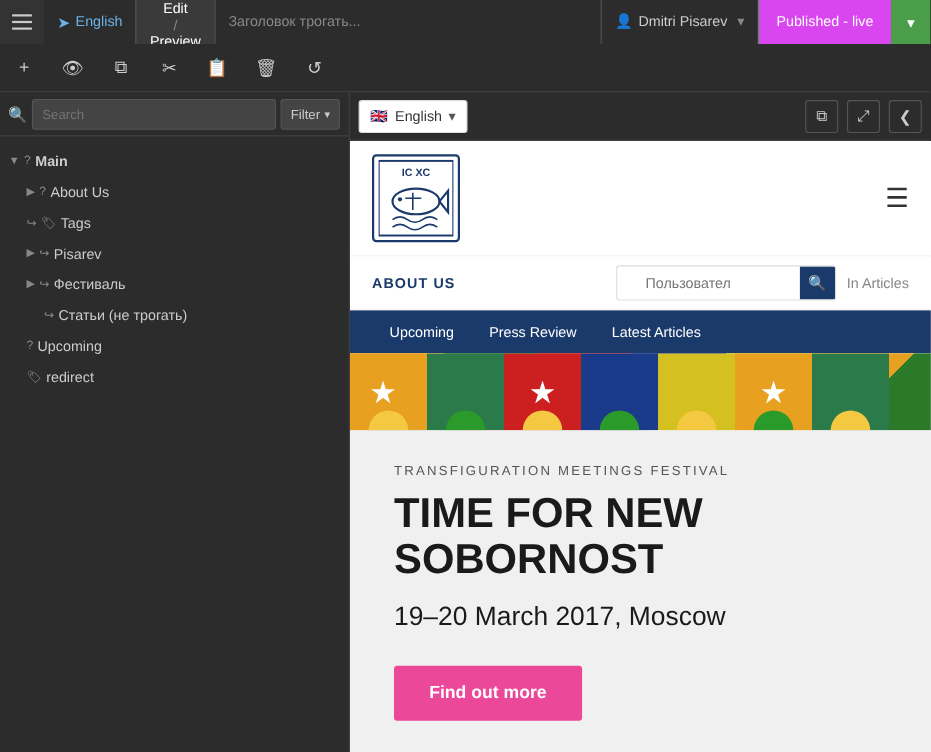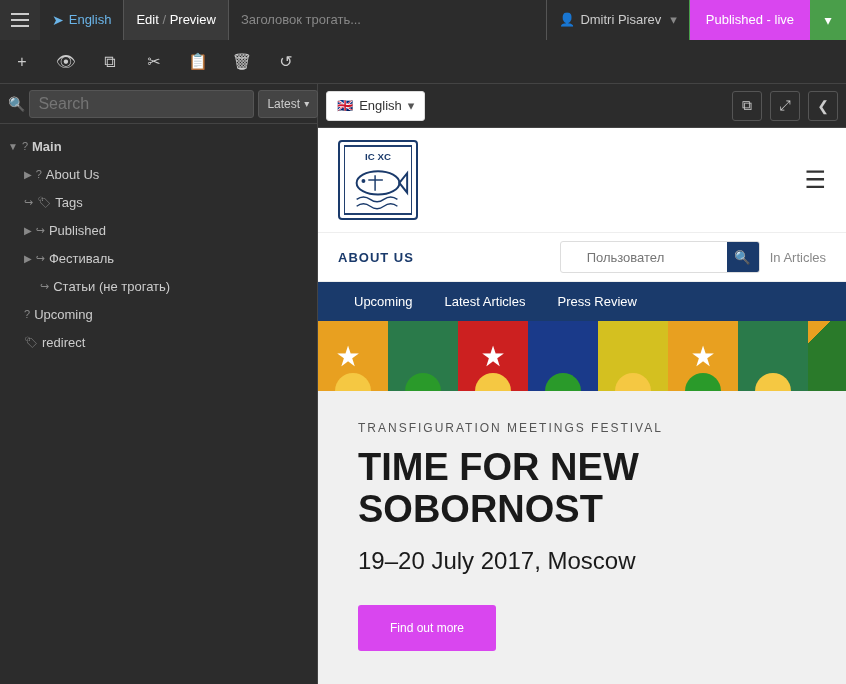--- a/index.html
+++ b/index.html
@@ -15,21 +15,21 @@
     }
     .hamburger-icon { display: flex; flex-direction: column; gap: 4px; }
     .hamburger-icon span { display: block; width: 18px; height: 2px; background: #ccc; }
     .navigate-btn {
       display: flex; align-items: center; gap: 5px; padding: 0 12px; height: 40px;
       background: #2c2c2c; border: none; cursor: pointer; color: #6ab4e8; font-size: 13px;
     }
     .navigate-icon { color: #6ab4e8; font-size: 14px; }
     .edit-preview-btn {
       display: flex; align-items: center; padding: 0 12px; height: 40px;
-      background: #3a3a3a; border: none; cursor: pointer; color: #fff; font-size: 13px; border-left: 1px solid #555;
+      background: #3a3a3a; border: none; cursor: pointer; color: #fff; font-size: 13px; border-left: 1px solid #555; flex-direction: column;
     }
     .edit-slash { color: #888; }
     .material-title {
       flex: 1; padding: 0 12px; height: 40px; display: flex; align-items: center;
       background: #2c2c2c; color: #888; font-size: 13px; border-left: 1px solid #555;
     }
     .user-btn {
       display: flex; align-items: center; gap: 5px; padding: 0 12px; height: 40px;
       background: #2c2c2c; border: none; cursor: pointer; color: #ccc; font-size: 13px; border-left: 1px solid #555;
     }
@@ -58,21 +58,21 @@
     
     .sidebar {
       width: 318px; height: 100%; background: #2c2c2c; border-right: 1px solid #444;
       display: flex; flex-direction: column; flex-shrink: 0;
     }
     .search-bar {
       display: flex; align-items: center; height: 40px; border-bottom: 1px solid #444; padding: 0 8px; gap: 4px;
     }
     .search-input {
       flex: 1; height: 28px; background: #444; border: 1px solid #555; color: #ccc;
-      padding: 0 8px; font-size: 16px; border-radius: 3px;
+      padding: 0 8px; font-size: 12px; border-radius: 3px;
     }
     .filter-btn {
       display: flex; align-items: center; gap: 4px; padding: 0 8px; height: 28px;
       background: #444; border: 1px solid #555; cursor: pointer; color: #ccc; font-size: 12px; border-radius: 3px;
     }
     .filter-arrow { font-size: 10px; }
 
     
     .tree { padding: 8px 0; flex: 1; overflow-y: auto; }
     .tree-item {
@@ -147,22 +147,22 @@
       padding: 12px 16px; color: #fff; font-size: 13px; cursor: pointer; text-decoration: none;
     }
 
     
     .hero-section { background: #f5f5f5; }
     .hero-content { padding: 30px 40px 40px; background: #f0f0f0; }
     .hero-festival-label { font-size: 12px; color: #555; letter-spacing: 2px; text-transform: uppercase; margin-bottom: 12px; }
     .hero-title { font-size: 38px; font-weight: 900; color: #1a1a1a; line-height: 1.1; margin-bottom: 16px; text-transform: uppercase; }
     .hero-date { font-size: 24px; color: #1a1a1a; margin-bottom: 30px; font-weight: 400; }
     .find-out-btn {
-      background: #d946ef; color: #fff; border: none; padding: 16px 32px;
-      font-size: 12px; cursor: pointer; border-radius: 3px;
+      background: #ec4899; color: #fff; border: none; padding: 16px 32px;
+      font-size: 16px; cursor: pointer; border-radius: 3px; font-weight: bold;
     }
   </style>
 </head>
 <body>
 
 <div class="top-bar">
   <button class="hamburger-btn">
     <div class="hamburger-icon">
       <span></span>
         <span></span>
@@ -219,21 +219,21 @@
 </div>
 
 <div class="main-area">
 
   <div class="sidebar">
 
     <div class="search-bar">
       <span style="color:#888; font-size:14px;">🔍</span>
       <input class="search-input" type="text" placeholder="Search" style="">
       <button class="filter-btn">
-        <span>Latest</span>
+        <span>Filter</span>
         <span class="filter-arrow">▾</span>
       </button>
     </div>
 
     <div class="tree">
 
       <div class="tree-item">
         <span class="tree-toggle">▼</span>
         <span class="q-icon">?</span>
         <span style="font-weight:bold;">Main</span>
@@ -247,21 +247,21 @@
 
       <div class="tree-item tree-indent-1">
         <span class="arrow-icon">↪</span>
         <span class="tag-icon">🏷</span>
         <span>Tags</span>
       </div>
 
       <div class="tree-item tree-indent-1">
         <span class="tree-toggle">▶</span>
         <span class="arrow-icon">↪</span>
-        <span>Published</span>
+        <span>Pisarev</span>
       </div>
 
       <div class="tree-item tree-indent-1">
         <span class="tree-toggle">▶</span>
         <span class="arrow-icon">↪</span>
         <span>Фестиваль</span>
       </div>
 
       <div class="tree-item tree-indent-2">
         <span class="arrow-icon">↪</span>
@@ -331,22 +331,22 @@
           <input type="text" style="padding: 5px 10px; border: none; font-size: 13px; outline: none; width: 150px; color: rgb(153, 153, 153);" placeholder="Пользовател">
           <button class="search-icon-btn">
             <span>🔍</span>
           </button>
         </div>
         <span class="in-russian">In Articles</span>
       </div>
 
       <nav class="site-nav">
         <a class="nav-item">Upcoming</a>
+        <a class="nav-item">Press Review</a>
         <a class="nav-item">Latest Articles</a>
-        <a class="nav-item">Press Review</a>
       </nav>
 
       <div class="hero-section">
 
         <div style="height:70px; overflow:hidden; background: linear-gradient(135deg,
           #e8a020 0%, #e8a020 14.28%,
           #2a7a2a 14.28%, #2a7a2a 28.57%,
           #cc2020 28.57%, #cc2020 42.85%,
           #1a3a8a 42.85%, #1a3a8a 57.14%,
           #d4c020 57.14%, #d4c020 71.42%,
@@ -375,20 +375,20 @@
             <ellipse cx="245" cy="70" rx="18" ry="18" fill="#2a9a2a"></ellipse>
             <ellipse cx="315" cy="70" rx="18" ry="18" fill="#f5c842"></ellipse>
             <ellipse cx="385" cy="70" rx="18" ry="18" fill="#2a9a2a"></ellipse>
             <ellipse cx="455" cy="70" rx="18" ry="18" fill="#f5c842"></ellipse>
           </svg>
         </div>
 
         <div class="hero-content">
           <div class="hero-festival-label">TRANSFIGURATION MEETINGS FESTIVAL</div>
           <div class="hero-title">TIME FOR NEW SOBORNOST</div>
-          <div class="hero-date">19–20 July 2017, Moscow</div>
+          <div class="hero-date">19–20 March 2017, Moscow</div>
           <button class="find-out-btn">Find out more</button>
         </div>
       </div>
 
     </div>
   </div>
 </div>
 
 </body></html>

